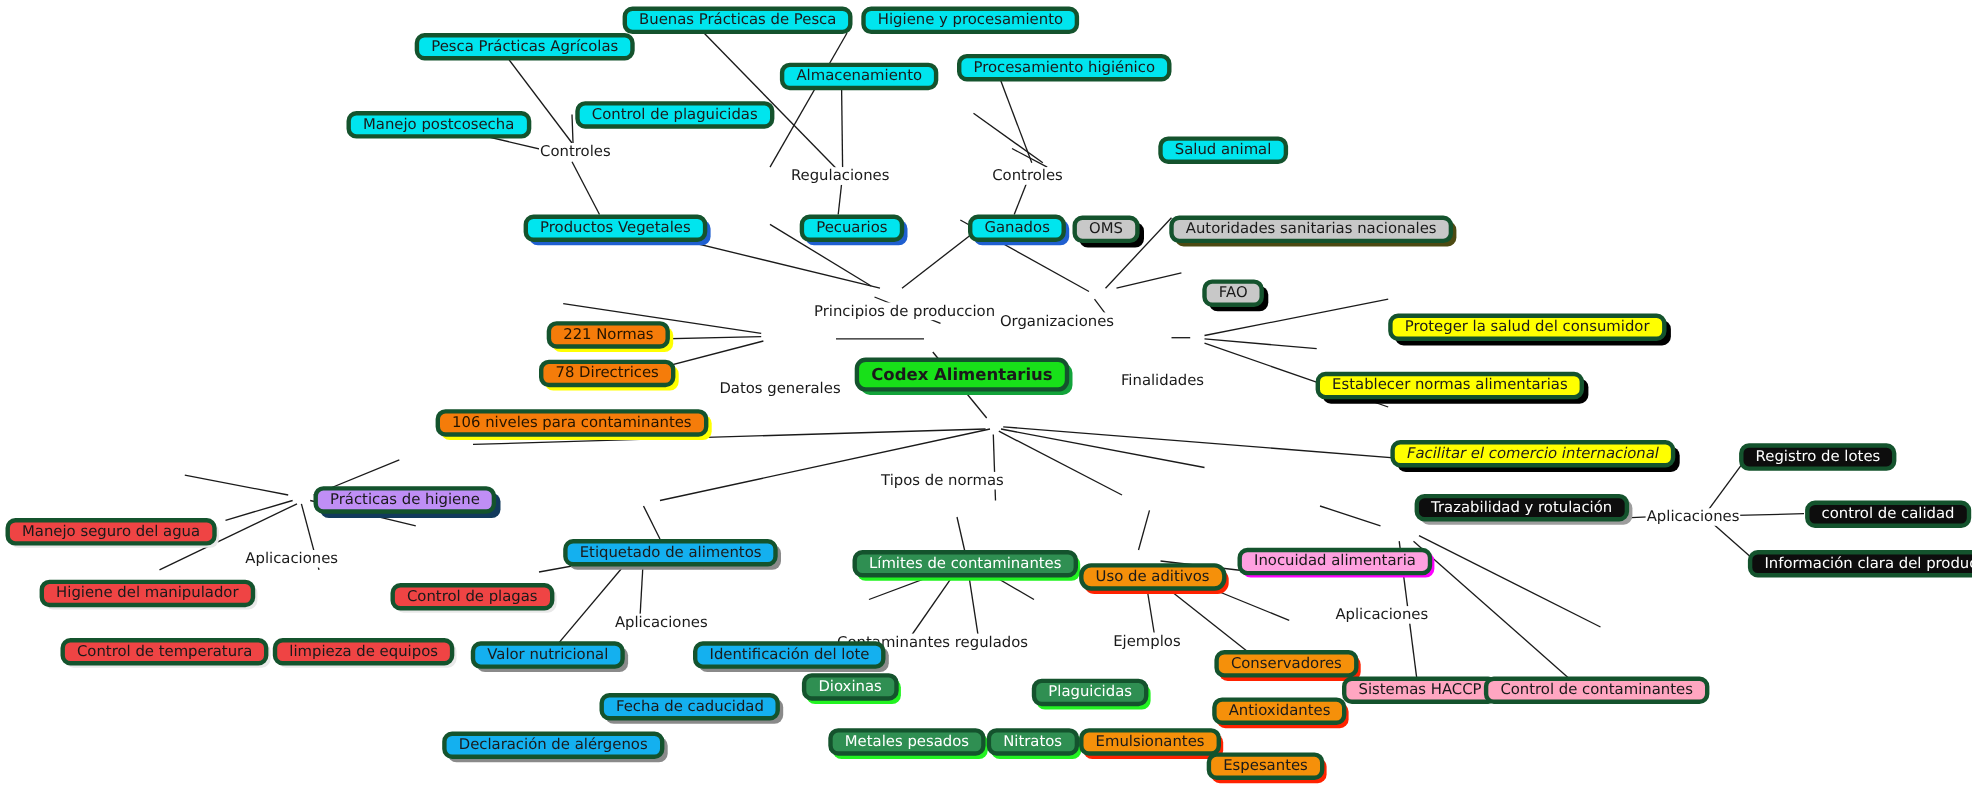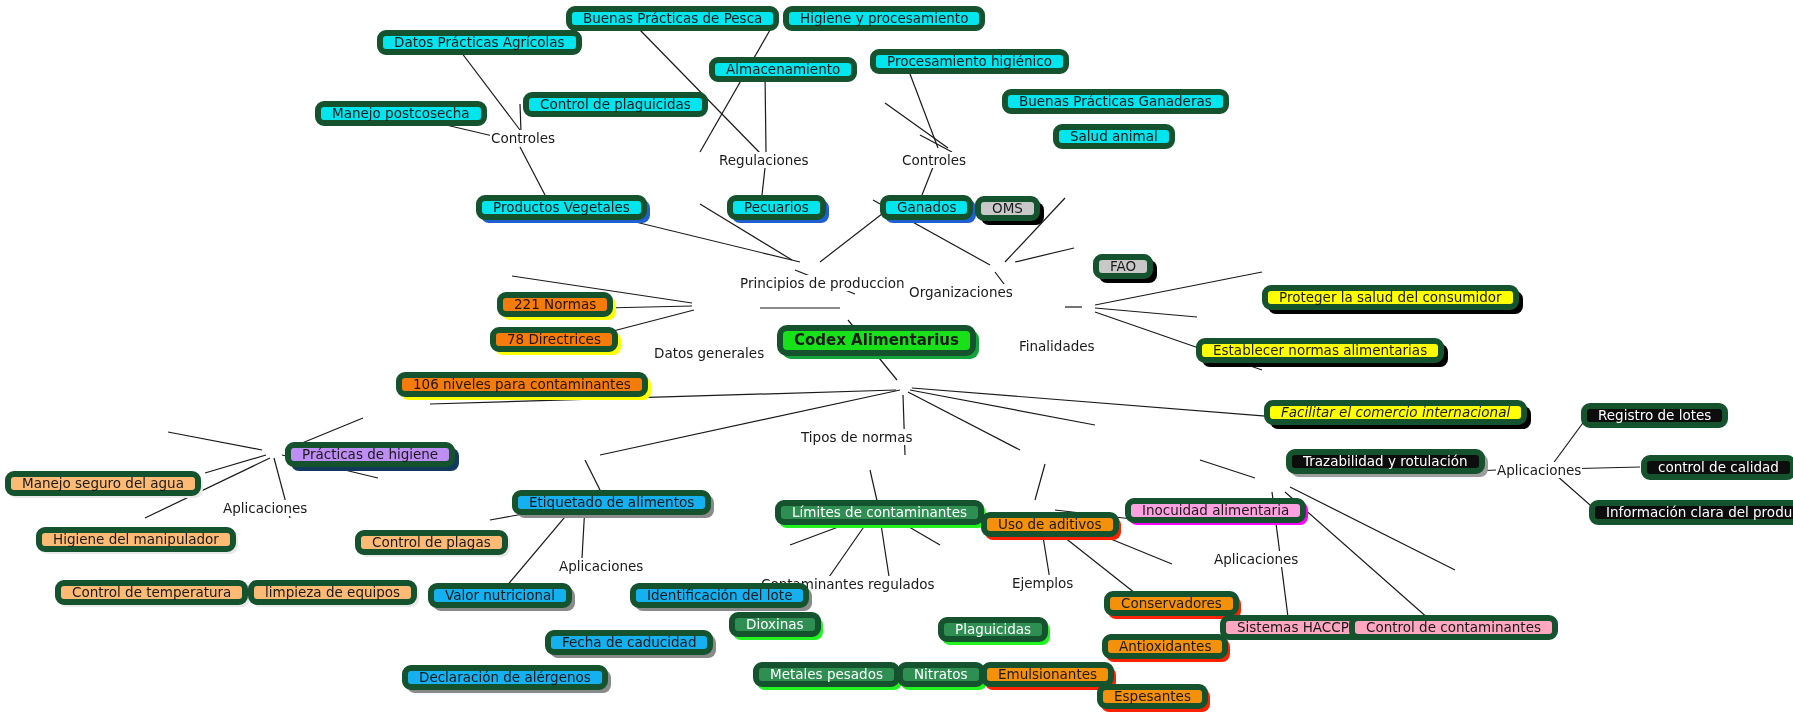--- a/index.html
+++ b/index.html
@@ -4,21 +4,21 @@
 <title>Codex Alimentarius - Mapa conceptual</title>
 <style>
   html,body{margin:0;padding:0;background:#ffffff;}
   body{font-family:"DejaVu Sans","Liberation Sans",sans-serif;}
   #canvas{position:relative;width:1793px;height:714px;background:#ffffff;overflow:hidden;}
   #edges{position:absolute;left:0;top:0;width:1793px;height:714px;}
 
   .node{
     position:absolute;
     box-sizing:border-box;
-    border:6px solid #14532d;
+    border:4px solid #14532d;
     border-radius:9px;
     display:flex;
     align-items:center;
     justify-content:center;
     white-space:nowrap;
     font-size:13.5px;
     line-height:1;
     color:#1a1a1a;
     padding:0 11px;
     height:25px;
@@ -36,21 +36,21 @@
 
   
   .n-cyan   {background:#00e5ee;}
   .n-cyan2  {background:#00e5ee;box-shadow:4px 4px 0 -1px #1f5fd0;}
   .n-green  {background:#18e019;box-shadow:4px 4px 0 -1px #12a33a;
              font-size:15px;font-weight:bold;height:31px;border-radius:10px;}
   .n-orange {background:#f57c0a;box-shadow:4px 4px 0 -1px #ffff00;color:#241400;}
   .n-yellow {background:#ffff00;box-shadow:5px 5px 0 -1px #000000;}
   .n-grey   {background:#c8c8c8;box-shadow:5px 5px 0 -1px #000000;}
   .n-grey2  {background:#c8c8c8;box-shadow:4px 4px 0 -1px #4d4a12;}
-  .n-purple {background:#fdba74;box-shadow:3px 3px 0 -1px #e9e9e9;}
+  .n-purple {background:#ef4444;box-shadow:3px 3px 0 -1px #e9e9e9;}
   .n-purple2{background:#bf8ef5;box-shadow:5px 5px 0 -1px #123a5c;}
   .n-blue   {background:#14b0ef;box-shadow:4px 4px 0 -1px #8a8a8a;}
   .n-dgreen {background:#2f8f52;color:#ffffff;box-shadow:3px 4px 0 -1px #22f321;}
   .n-orange2{background:#f5900a;box-shadow:3px 4px 0 -1px #ff2200;}
   .n-pink   {background:#ffa0e0;box-shadow:3px 3px 0 -1px #ff00ff;}
   .n-pink2  {background:#ffa6c1;}
   .n-black  {background:#0d0d0d;color:#ffffff;}
   .n-black2 {background:#0d0d0d;color:#ffffff;box-shadow:4px 4px 0 -1px #9d9d9d;}
 </style>
 </head>
@@ -149,35 +149,35 @@
   <div class="jlabel" style="left:653px;top:345px;">Datos generales</div>
   <div class="jlabel" style="left:1018px;top:338px;">Finalidades</div>
   <div class="jlabel" style="left:800px;top:429px;">Tipos de normas</div>
   <div class="jlabel" style="left:222px;top:500px;">Aplicaciones</div>
   <div class="jlabel" style="left:558px;top:558px;">Aplicaciones</div>
   <div class="jlabel" style="left:760px;top:576px;">Contaminantes regulados</div>
   <div class="jlabel" style="left:1011px;top:575px;">Ejemplos</div>
   <div class="jlabel" style="left:1213px;top:551px;">Aplicaciones</div>
   <div class="jlabel" style="left:1496px;top:462px;">Aplicaciones</div>
 
-  <div class="node n-cyan" style="left:377px;top:30px;">Datos Prácticas Agrícolas</div>
+  <div class="node n-cyan" style="left:377px;top:30px;">Pesca Prácticas Agrícolas</div>
   <div class="node n-cyan" style="left:566px;top:6px;">Buenas Prácticas de Pesca</div>
   <div class="node n-cyan" style="left:783px;top:6px;">Higiene y procesamiento</div>
   <div class="node n-cyan" style="left:870px;top:49px;">Procesamiento higiénico</div>
   <div class="node n-cyan" style="left:709px;top:57px;">Almacenamiento</div>
   <div class="node n-cyan" style="left:315px;top:101px;">Manejo postcosecha</div>
   <div class="node n-cyan" style="left:523px;top:92px;">Control de plaguicidas</div>
-  <div class="node n-cyan" style="left:1002px;top:89px;">Buenas Prácticas Ganaderas</div>
   <div class="node n-cyan" style="left:1053px;top:124px;">Salud animal</div>
 
   <div class="node n-cyan2" style="left:476px;top:195px;">Productos Vegetales</div>
   <div class="node n-cyan2" style="left:727px;top:195px;">Pecuarios</div>
   <div class="node n-cyan2" style="left:880px;top:195px;">Ganados</div>
 
   <div class="node n-grey" style="left:975px;top:196px;">OMS</div>
+  <div class="node n-grey2" style="left:1063px;top:196px;">Autoridades sanitarias nacionales</div>
   <div class="node n-grey" style="left:1093px;top:254px;">FAO</div>
 
   <div class="node n-orange" style="left:497px;top:292px;">221 Normas</div>
   <div class="node n-orange" style="left:490px;top:327px;">78 Directrices</div>
   <div class="node n-orange" style="left:396px;top:372px;">106 niveles para contaminantes</div>
 
   <div class="node n-green" style="left:777px;top:325px;">Codex Alimentarius</div>
 
   <div class="node n-yellow" style="left:1262px;top:285px;">Proteger la salud del consumidor</div>
   <div class="node n-yellow" style="left:1196px;top:338px;">Establecer normas alimentarias</div>
@@ -200,21 +200,21 @@
   <div class="node n-blue" style="left:630px;top:583px;">Identificación del lote</div>
   <div class="node n-blue" style="left:545px;top:630px;">Fecha de caducidad</div>
   <div class="node n-blue" style="left:402px;top:665px;">Declaración de alérgenos</div>
 
   <div class="node n-dgreen" style="left:775px;top:500px;">Límites de contaminantes</div>
   <div class="node n-dgreen" style="left:729px;top:612px;">Dioxinas</div>
   <div class="node n-dgreen" style="left:753px;top:662px;">Metales pesados</div>
   <div class="node n-dgreen" style="left:897px;top:662px;">Nitratos</div>
   <div class="node n-dgreen" style="left:938px;top:617px;">Plaguicidas</div>
 
-  <div class="node n-orange2" style="left:981px;top:512px;">Uso de aditivos</div>
+  <div class="node n-orange2" style="left:981px;top:512px;border-radius:11px;">Uso de aditivos</div>
   <div class="node n-orange2" style="left:1104px;top:591px;">Conservadores</div>
   <div class="node n-orange2" style="left:1102px;top:634px;">Antioxidantes</div>
   <div class="node n-orange2" style="left:981px;top:662px;">Emulsionantes</div>
   <div class="node n-orange2" style="left:1097px;top:684px;">Espesantes</div>
 
   <div class="node n-pink" style="left:1125px;top:498px;">Inocuidad alimentaria</div>
   <div class="node n-pink2" style="left:1220px;top:615px;">Sistemas HACCP</div>
   <div class="node n-pink2" style="left:1349px;top:615px;">Control de contaminantes</div>
 
 </div>

